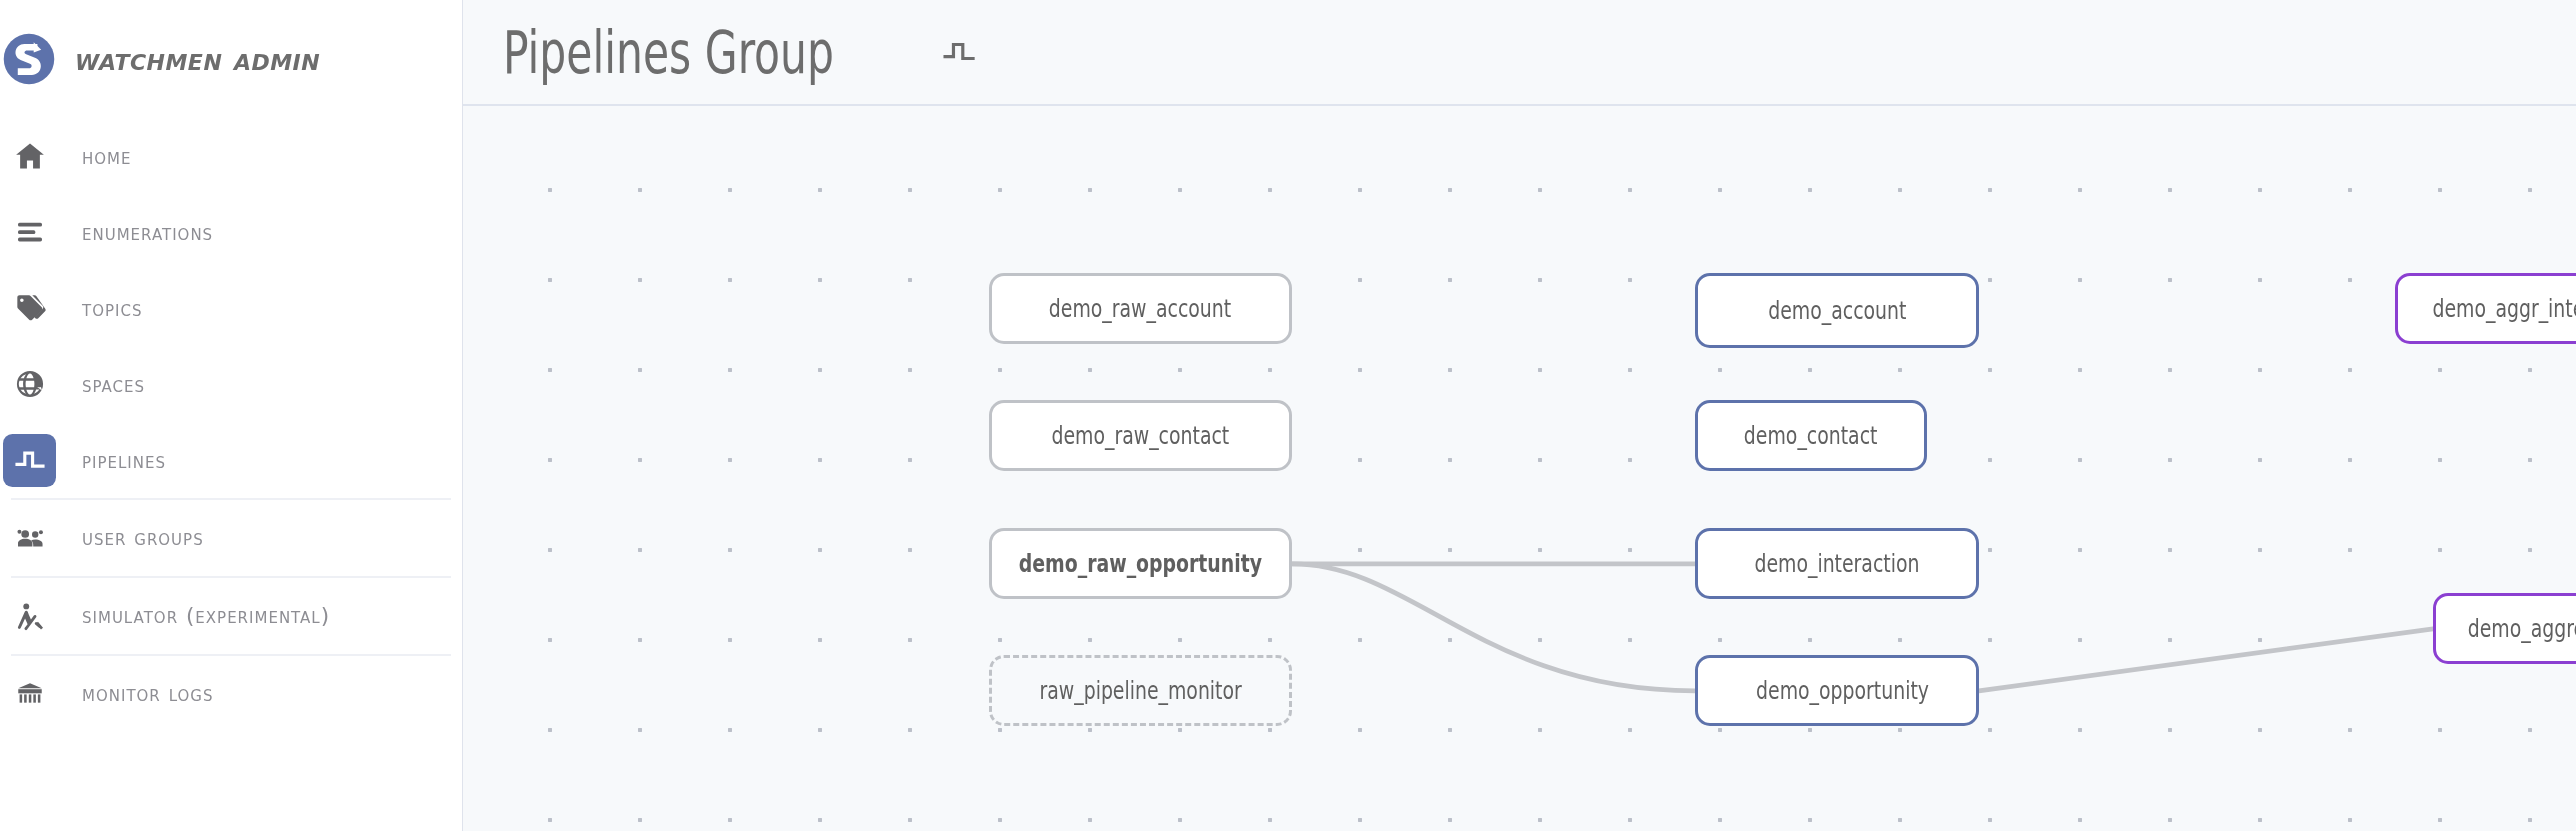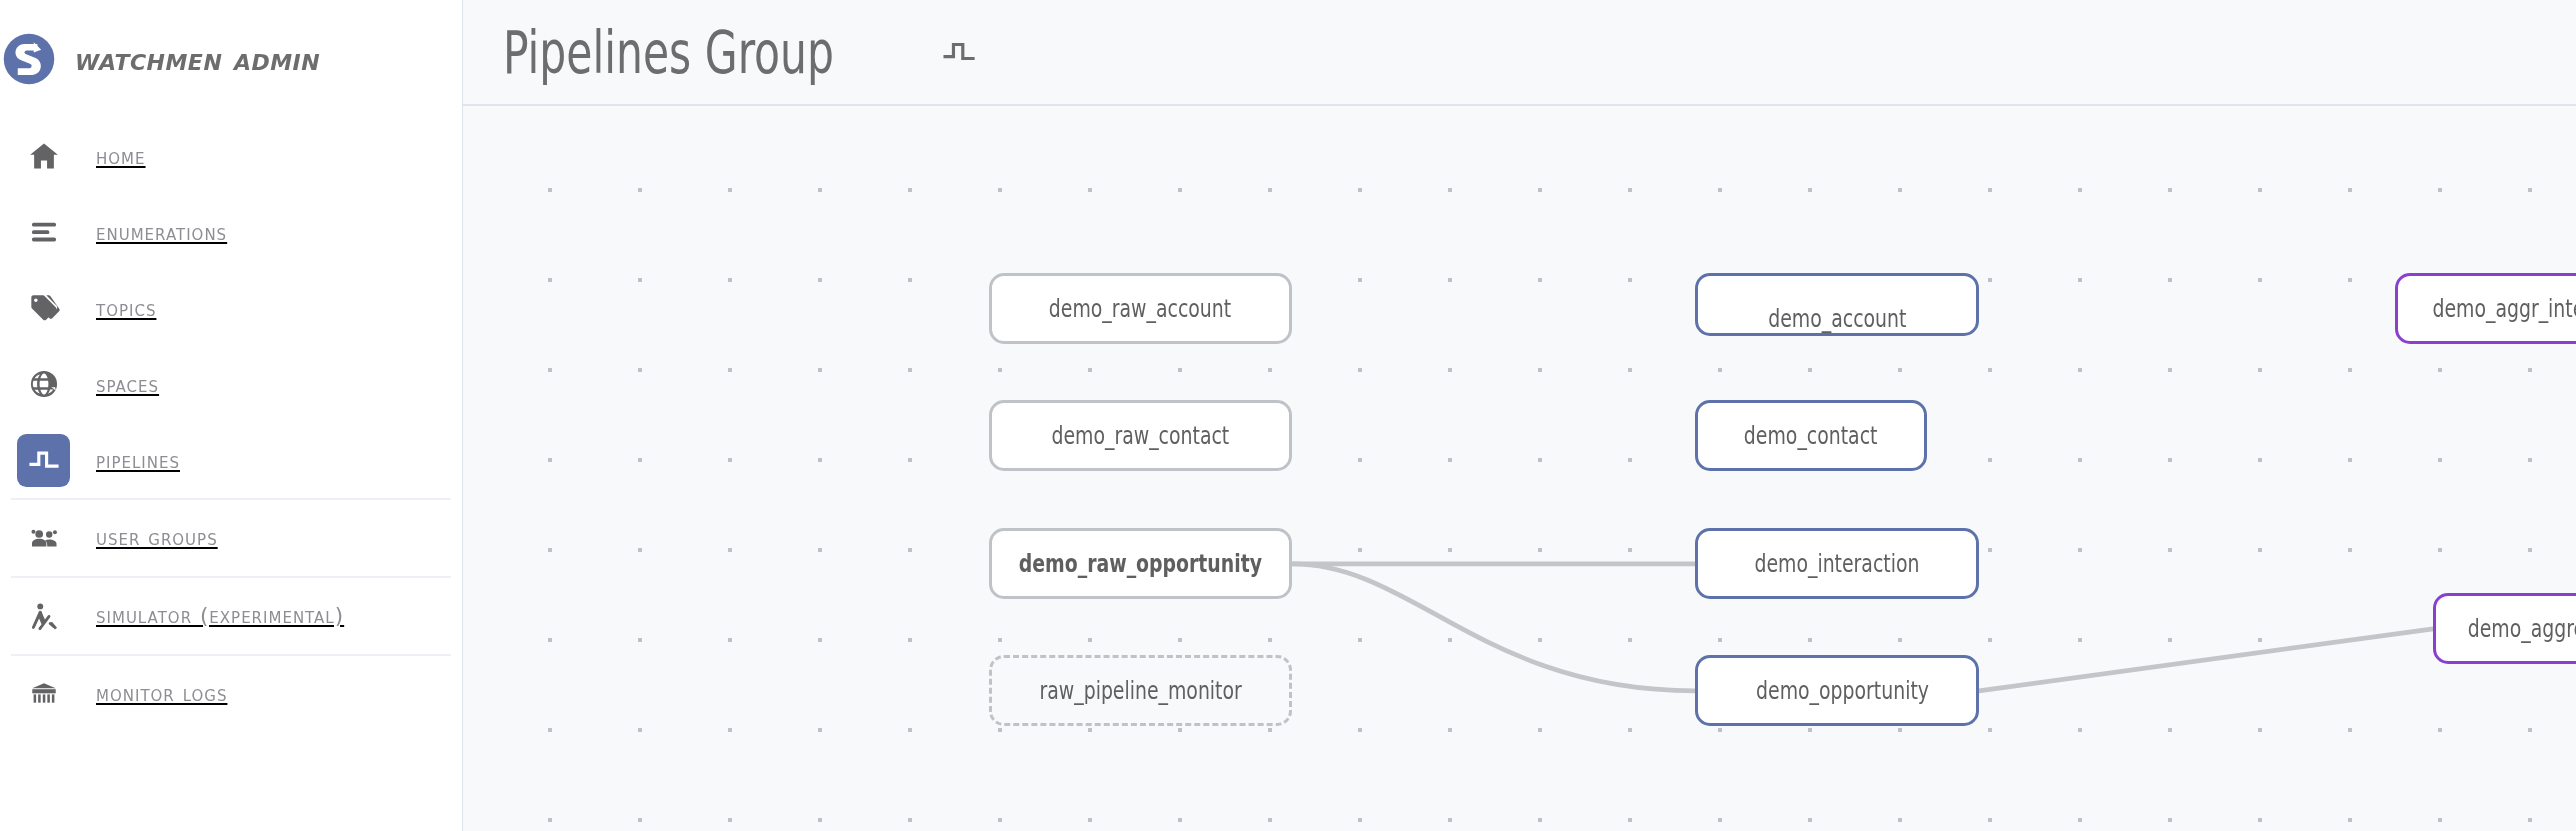--- a/index.html
+++ b/index.html
@@ -53,24 +53,23 @@
     color: #6d6d6d;
     font-variant: small-caps;
     text-transform: lowercase;
     white-space: nowrap;
   }
 
   .nav-item {
     display: flex;
     align-items: center;
     height: 76px;
-    padding-left: 17px;
+    padding-left: 3px;
     cursor: pointer;
     user-select: none;
-    text-decoration: underline;
   }
 
   .nav-icon {
     width: 53px;
     height: 53px;
     flex: 0 0 53px;
     display: flex;
     align-items: center;
     justify-content: center;
     border-radius: 9.4px;
@@ -311,21 +310,21 @@
           </div>
           <div class="node gray" style="left: 526px; top: 294px; width: 303px; height: 71px;">
             <span>demo_raw_contact</span>
           </div>
           <div class="node gray" style="left: 526px; top: 422px; width: 303px; height: 71px; font-weight: bold;">
             <span>demo_raw_opportunity</span>
           </div>
           <div class="node dashed" style="left: 526px; top: 549px; width: 303px; height: 71px;">
             <span>raw_pipeline_monitor</span>
           </div>
-          <div class="node blue" style="left: 1232px; top: 167px; width: 284px; height: 63px; align-items: flex-end;">
+          <div class="node blue" style="left: 1232px; top: 167px; width: 284px; height: 75px;">
             <span>demo_account</span>
           </div>
           <div class="node blue" style="left: 1232px; top: 294px; width: 232px; height: 71px;">
             <span>demo_contact</span>
           </div>
           <div class="node blue" style="left: 1232px; top: 422px; width: 284px; height: 71px;">
             <span>demo_interaction</span>
           </div>
           <div class="node blue" style="left: 1232px; top: 549px; width: 284px; height: 71px; padding-left: 12px;">
             <span>demo_opportunity</span>

